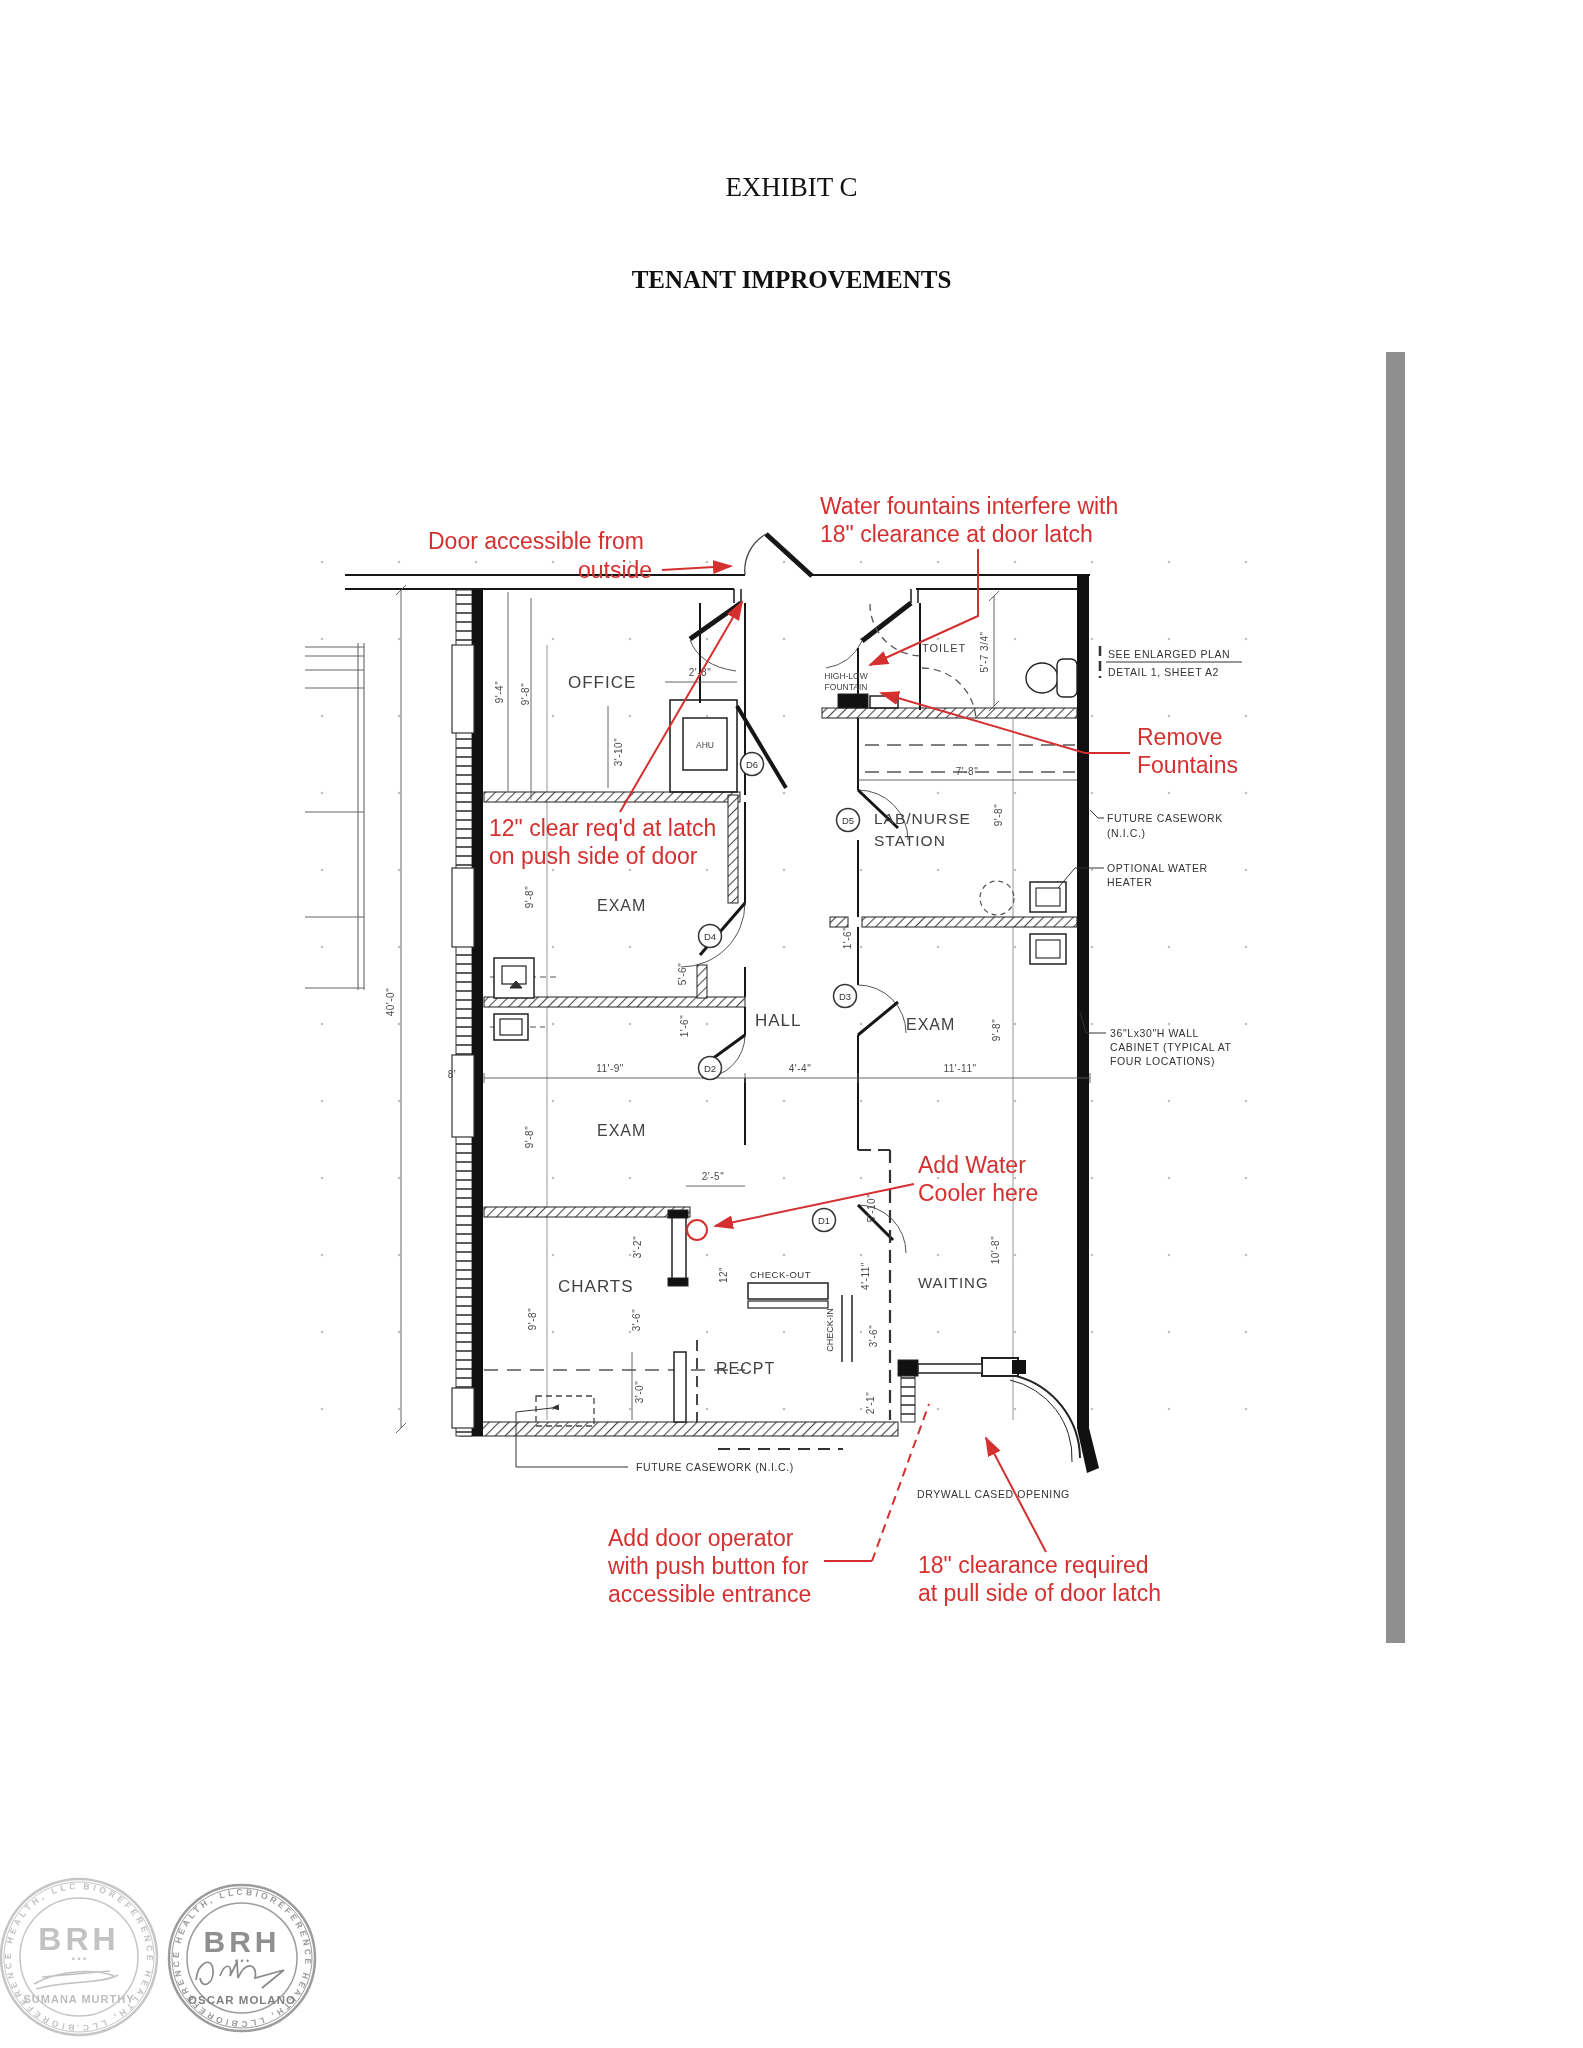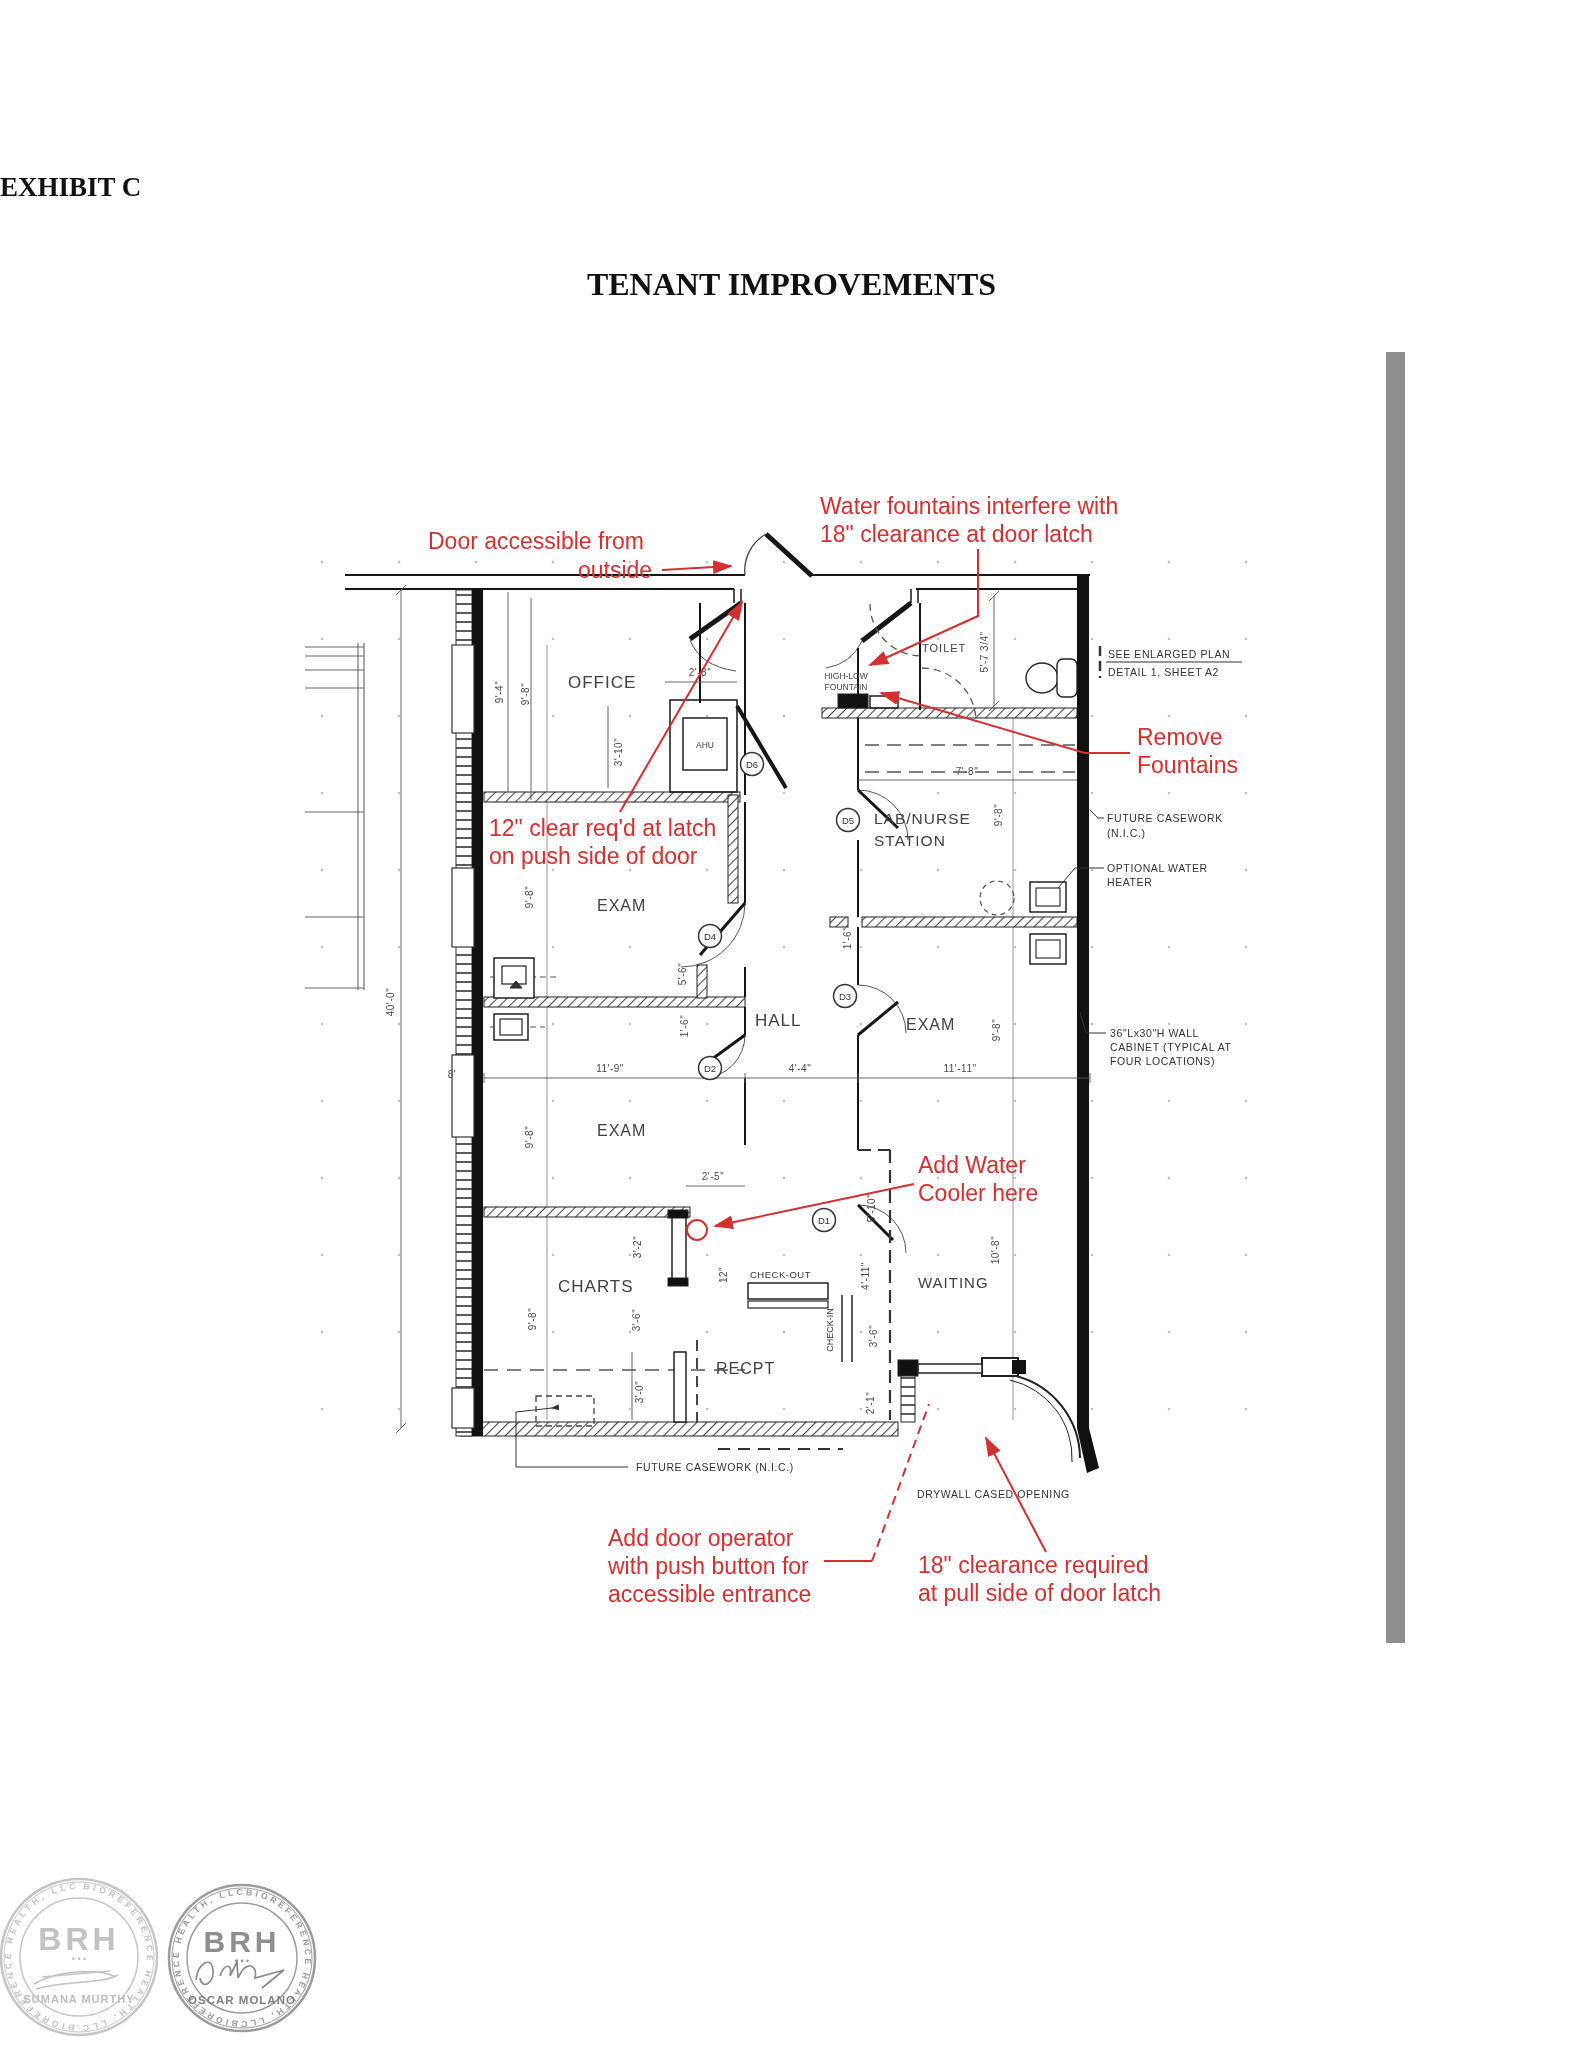--- a/index.html
+++ b/index.html
@@ -1,21 +1,21 @@
 <!DOCTYPE html>
 <html><head>
 <meta charset="utf-8">
 <style>
   html,body{margin:0;padding:0;background:#fff;}
   .page{position:relative;width:1583px;height:2048px;background:#ffffff;overflow:hidden;
         font-family:"Liberation Sans",sans-serif;}
-  .doc-title{position:absolute;left:0;right:0;top:172px;
-             font-family:"Liberation Serif",serif;font-weight:bold;font-size:27px;color:#111;}
+  .doc-title{position:absolute;left:0;right:0;top:172px;text-align:center;
+             font-family:"Liberation Serif",serif;font-weight:normal;font-size:27px;color:#111;}
   .doc-subtitle{position:absolute;left:0;right:0;top:266px;text-align:center;
-             font-family:"Liberation Serif",serif;font-weight:bold;font-size:32px;color:#111;}
+             font-family:"Liberation Serif",serif;font-weight:bold;font-size:25px;color:#111;}
   .scrollbar{position:absolute;left:1386px;top:352px;width:19px;height:1291px;background:#8f8f8f;}
   svg text{font-family:"Liberation Sans",sans-serif;}
   .room{fill:#414141;letter-spacing:1px;}
   .dim{fill:#4a4a4a;font-size:10px;letter-spacing:0.5px;}
   .note{fill:#333;font-size:10.5px;letter-spacing:0.6px;}
   .red-t{fill:#d4302f;font-size:23px;}
   .seal{position:absolute;}
 </style>
 </head>
 <body>

